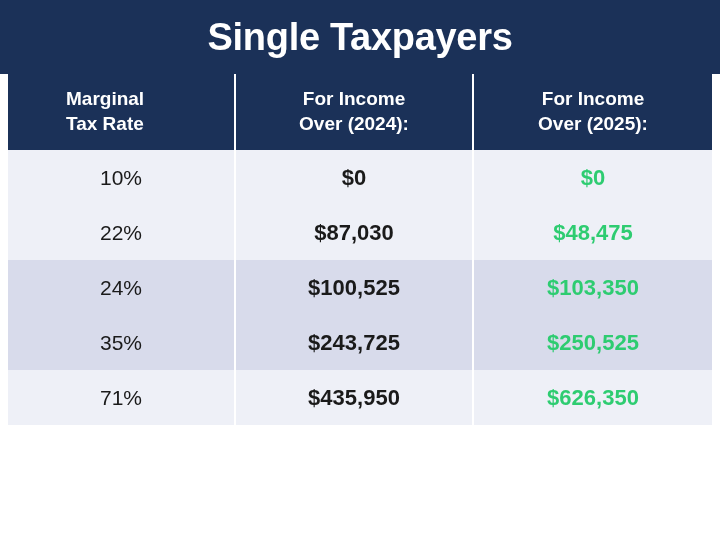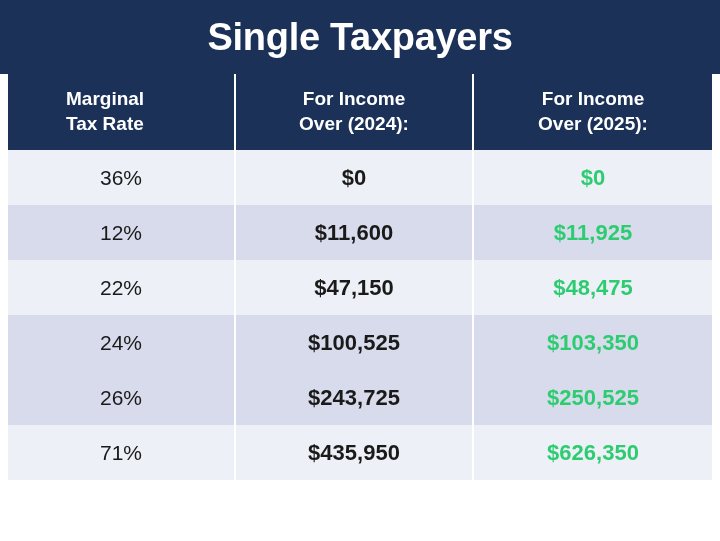--- a/index.html
+++ b/index.html
@@ -103,46 +103,41 @@
         <span class="hc-line">For Income</span>
         <span class="hc-line">Over (2024):</span>
       </div>
       <div class="header-cell c2">
         <span class="hc-line">For Income</span>
         <span class="hc-line">Over (2025):</span>
       </div>
     </div>
 
     <div class="row odd">
-      <div class="cell c0">36%</div>
+      <div class="cell c0">10%</div>
       <div class="cell c1">$0</div>
       <div class="cell c2">$0</div>
     </div>
 
-    <div class="row even">
-      <div class="cell c0">12%</div>
-      <div class="cell c1">$11,600</div>
-      <div class="cell c2">$11,925</div>
-    </div>
 
     <div class="row odd">
       <div class="cell c0">22%</div>
-      <div class="cell c1">$47,150</div>
+      <div class="cell c1">$87,030</div>
       <div class="cell c2">$48,475</div>
     </div>
 
     <div class="row even">
       <div class="cell c0">24%</div>
       <div class="cell c1">$100,525</div>
       <div class="cell c2">$103,350</div>
     </div>
 
 
     <div class="row even">
-      <div class="cell c0">26%</div>
+      <div class="cell c0">35%</div>
       <div class="cell c1">$243,725</div>
       <div class="cell c2">$250,525</div>
     </div>
 
     <div class="row odd">
       <div class="cell c0">71%</div>
       <div class="cell c1">$435,950</div>
       <div class="cell c2">$626,350</div>
     </div>
 

